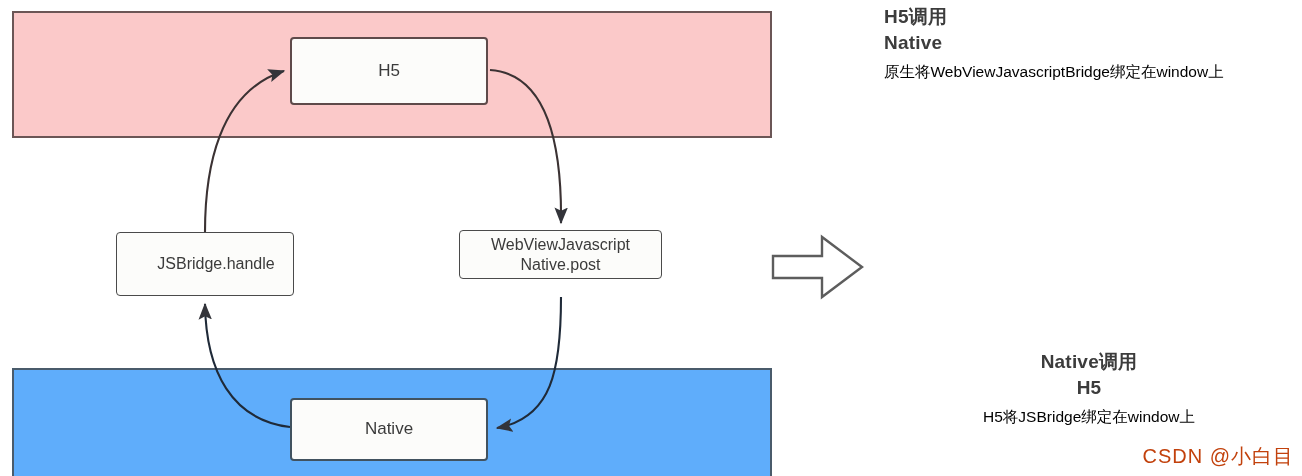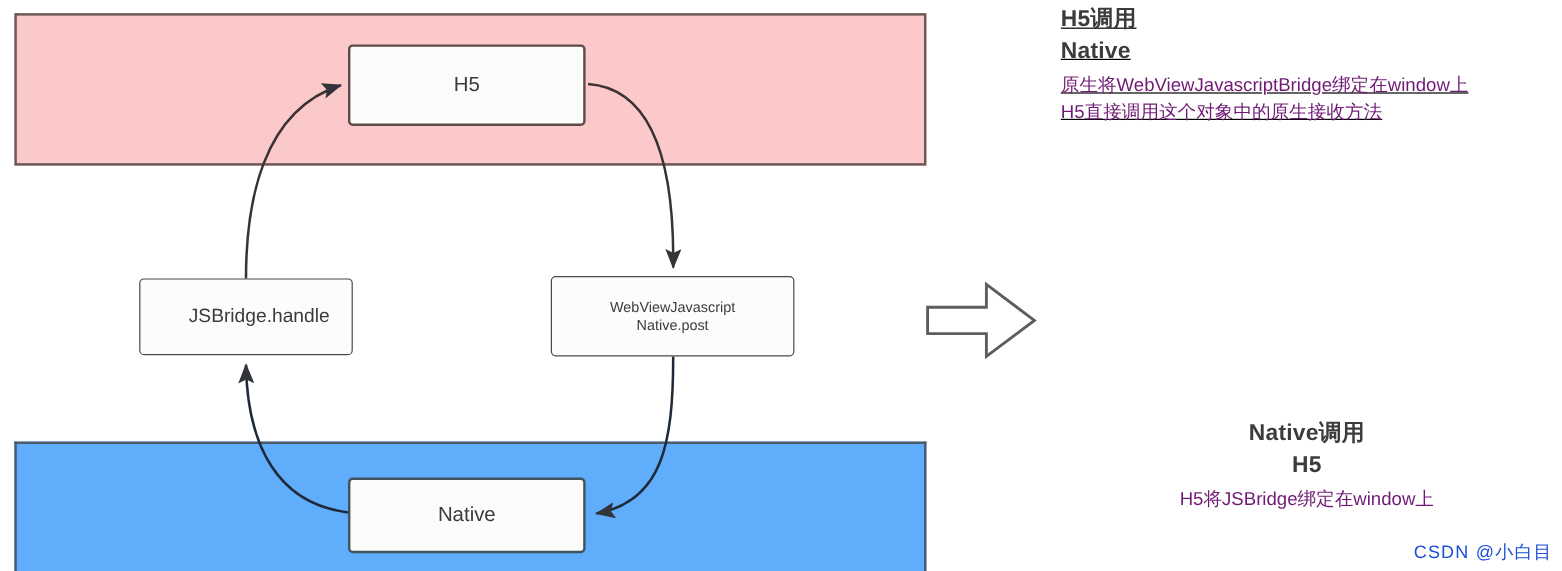--- a/index.html
+++ b/index.html
@@ -67,23 +67,23 @@
   }
   #node-jsbridge {
     left: 116px; top: 232px;
     width: 178px; height: 64px;
     border: 1.6px solid #4a4a4a;
     font-size: 16px;
     padding-left: 22px;
   }
   #node-wvjb {
     left: 459px; top: 230px;
-    width: 203px; height: 67px;
+    width: 203px; height: 49px;
     border: 1.6px solid #4a4a4a;
-    font-size: 12px;
+    font-size: 16px;
   }
 
   #edges {
     position: absolute;
     left: 0; top: 0;
     width: 790px; height: 476px;
     pointer-events: none;
   }
 
   
@@ -93,48 +93,48 @@
     width: 96px; height: 70px;
   }
 
   
   #notes {
     position: absolute;
     left: 884px; top: 0;
     width: 418px; height: 476px;
   }
   .note-block { position: absolute; width: 410px; }
-  #note-top { top: 4px; text-decoration: underline; }
+  #note-top { top: 4px; }
   #note-bottom { top: 349px; text-align: center; }
 
   .note-heading {
     font-weight: bold;
     font-size: 19px;
     color: #3c3c3c;
     line-height: 1.35;
     letter-spacing: .2px;
     margin: 0;
   }
   .note-body {
     font-size: 15.5px;
-    color: #701a75;
+    color: #000000;
     line-height: 1.42;
     margin: 6px 0 0 0;
   }
   .note-body .line { display: block; }
   #note-top .note-body .line.wrap {
     width: 396px;
   }
 
   #watermark {
     position: absolute;
     right: 8px;
     bottom: 6px;
-    font-size: 15px;
-    color: #1d4ed8;
+    font-size: 20px;
+    color: #c2410c;
     letter-spacing: 1px;
     white-space: nowrap;
   }
 </style>
 </head>
 <body>
 
 <div id="diagram">
 
   <div class="band" id="band-h5"></div>
@@ -182,21 +182,20 @@
 
 <div id="notes">
 
   <div class="note-block" id="note-top">
     <div class="note-heading">
       <span>H5调用</span><br>
       <span>Native</span>
     </div>
     <p class="note-body">
       <span class="line wrap">原生将WebViewJavascriptBridge绑定在window上</span>
-      <span class="line">H5直接调用这个对象中的原生接收方法</span>
     </p>
   </div>
 
   <div class="note-block" id="note-bottom">
     <div class="note-heading">
       <span>Native调用</span><br>
       <span>H5</span>
     </div>
     <p class="note-body">
       <span class="line">H5将JSBridge绑定在window上</span>

